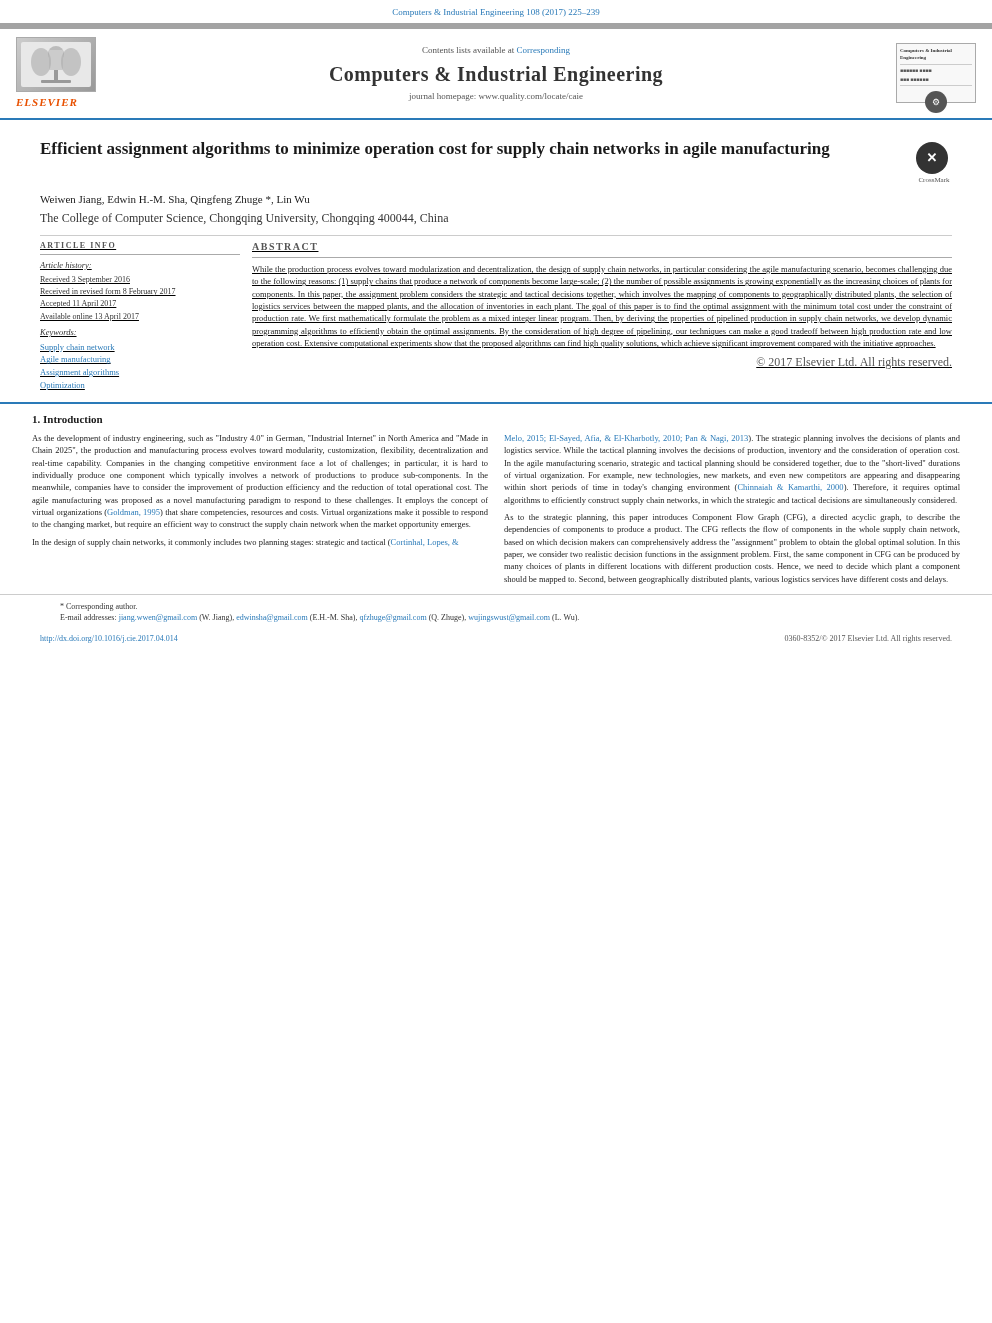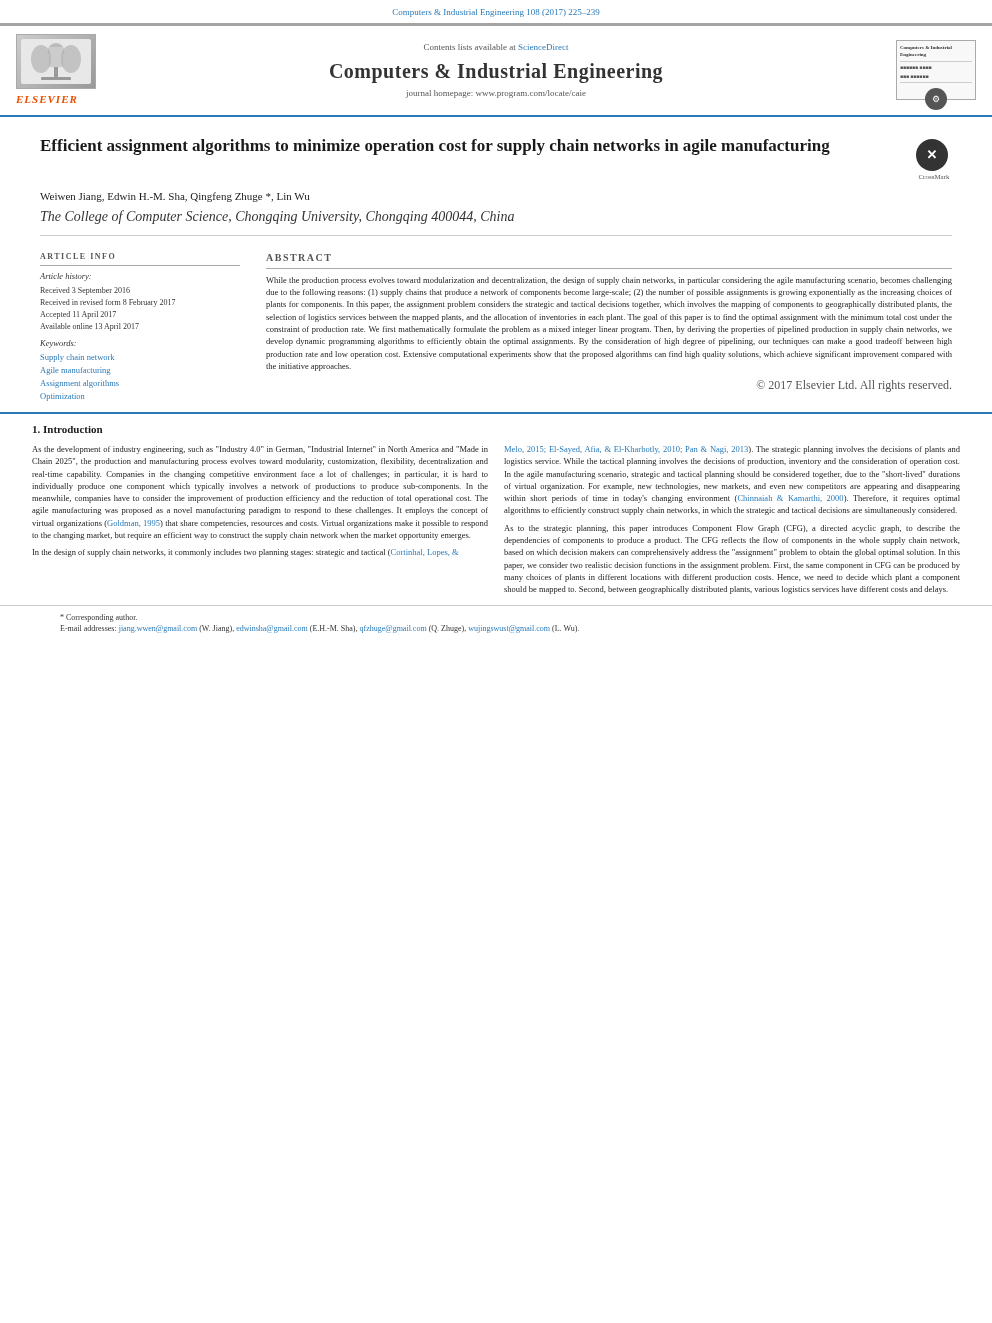--- a/index.html
+++ b/index.html
@@ -17,21 +17,21 @@
       position: relative;
       overflow: hidden;
     }
 
     
     .top-bar {
       text-align: center;
       padding: 6px 0 4px;
       font-size: 9px;
       color: #2a7ab8;
-      border-bottom: 3px solid #a3a3a3;
+      border-bottom: 6px solid #a3a3a3;
     }
 
     
     .journal-header {
       display: flex;
       align-items: center;
       padding: 8px 16px;
       border-bottom: 2px solid #2a7ab8;
     }
     .journal-header .logo-left {
@@ -146,33 +146,33 @@
       text-align: center;
       margin-top: 2px;
     }
 
     .article-authors {
       font-size: 11px;
       color: #1a1a1a;
       margin-bottom: 3px;
     }
     .author-affil {
-      font-size: 14px;
-      font-style: italic;
+      font-size: 12px;
       color: #333;
       margin-bottom: 8px;
     }
 
     
     .two-col {
       display: flex;
-      gap: 26px;
+      gap: 12px;
       margin-top: 6px;
       border-top: 1px solid #ccc;
-      padding-top: 15px;
+      padding-top: 4px;
+      text-decoration: underline;
     }
     .col-left { width: 200px; flex-shrink: 0; }
     .col-right { flex: 1; }
 
     
     .article-info-title {
       font-size: 8px;
       font-weight: bold;
       letter-spacing: 1.5px;
       color: #555;
@@ -301,25 +301,25 @@
             <rect x="20" y="38" width="30" height="3" fill="#999" rx="1"></rect>
           </svg>
         </div>
         <div class="elsevier-text">ELSEVIER</div>
       </div>
     </div>
 
     <div class="center-info">
       <div style="font-size:9px;color:#555;margin-bottom:3px;">
         <span>Contents lists available at</span>
-        <span style="color:#2a7ab8;">ScienceDirect</span>
+        <span style="color:#2a7ab8;">Corresponding</span>
       </div>
       <div class="journal-name">Computers &amp; Industrial Engineering</div>
       <div class="journal-sub">
-        <span>journal homepage: www.program.com/locate/caie</span>
+        <span>journal homepage: www.quality.com/locate/caie</span>
       </div>
     </div>
 
     <div class="logo-right">
       <div class="right-logo-box">
         <div style="font-size:5px;font-weight:bold;color:#333;margin-bottom:2px;">Computers &amp; Industrial Engineering</div>
         <div class="right-logo-line"></div>
         <div style="font-size:5px;color:#555;margin:1px 0;">■■■■■■ ■■■■</div>
         <div style="font-size:5px;color:#555;margin:1px 0;">■■■ ■■■■■■</div>
         <div class="right-logo-line"></div>
@@ -413,14 +413,18 @@
       <span>(W. Jiang),</span>
       <a href="#">edwinsha@gmail.com</a>
       <span>(E.H.-M. Sha),</span>
       <a href="#">qfzhuge@gmail.com</a>
       <span>(Q. Zhuge),</span>
       <a href="#">wujingswust@gmail.com</a>
       <span>(L. Wu).</span>
     </div>
   </div>
 
+  <div class="page-footer">
+    <a href="#" class="footer-link">http://dx.doi.org/10.1016/j.cie.2017.04.014</a>
+    <span>0360-8352/© 2017 Elsevier Ltd. All rights reserved.</span>
+  </div>
 
 </div>
 
 </body></html>

